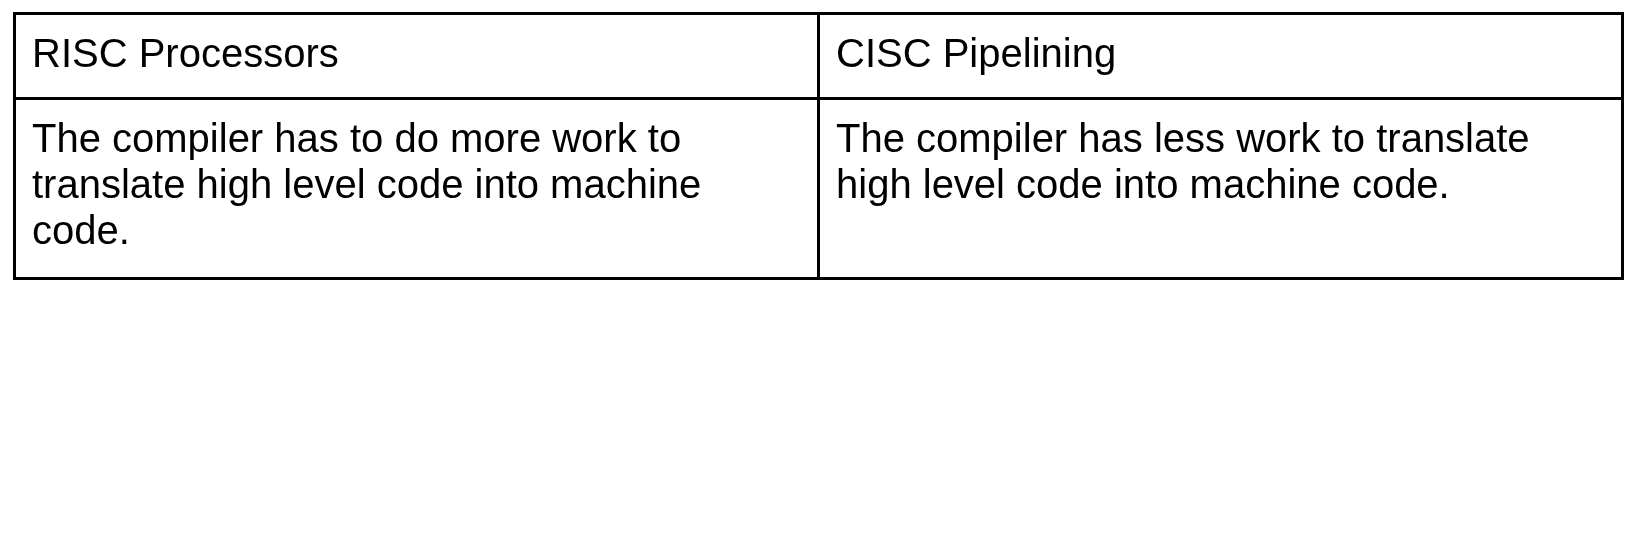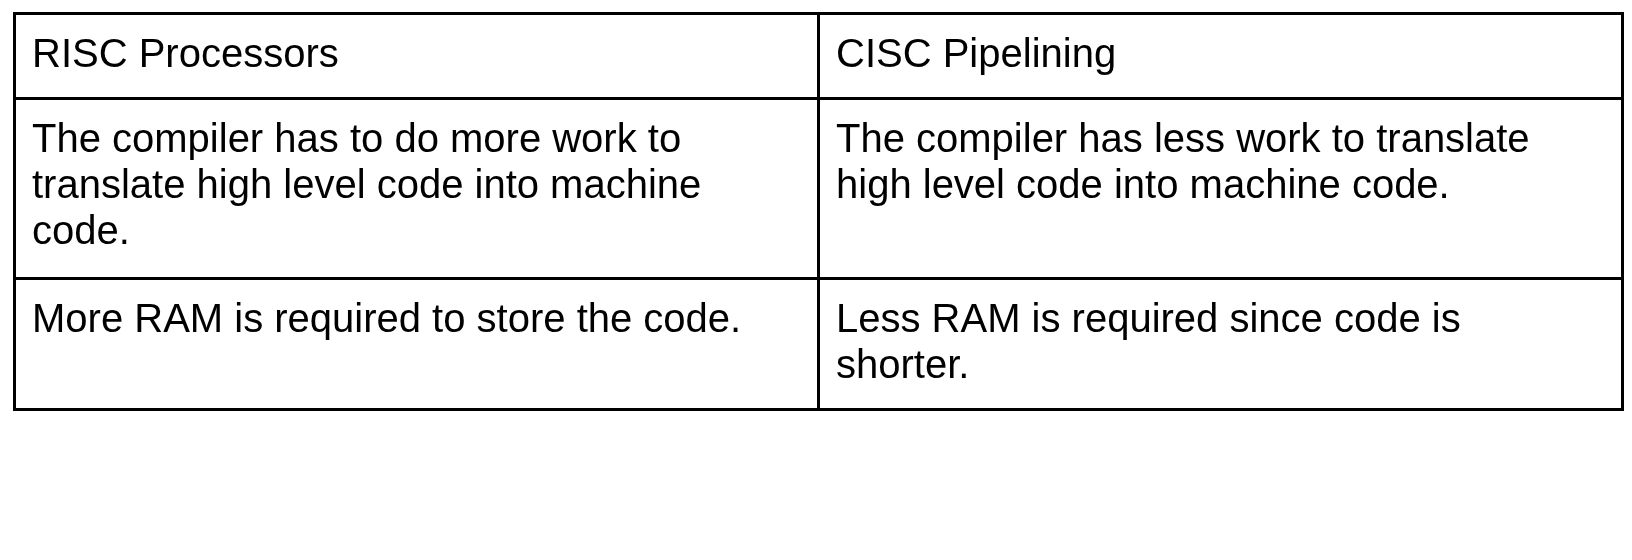--- a/index.html
+++ b/index.html
@@ -55,19 +55,15 @@
       <tr class="row-header">
         <th>RISC Processors</th>
         <th>CISC Pipelining</th>
       </tr>
     </thead>
     <tbody>
       <tr class="row-1">
         <td>The compiler has to do more work to translate high level code into machine code.</td>
         <td>The compiler has less work to translate high level code into machine code.</td>
       </tr>
-      <tr class="row-2">
-        <td>More RAM is required to store the code.</td>
-        <td>Less RAM is required since code is shorter.</td>
-      </tr>
     </tbody>
   </table>
 </div>
 
 </body></html>

